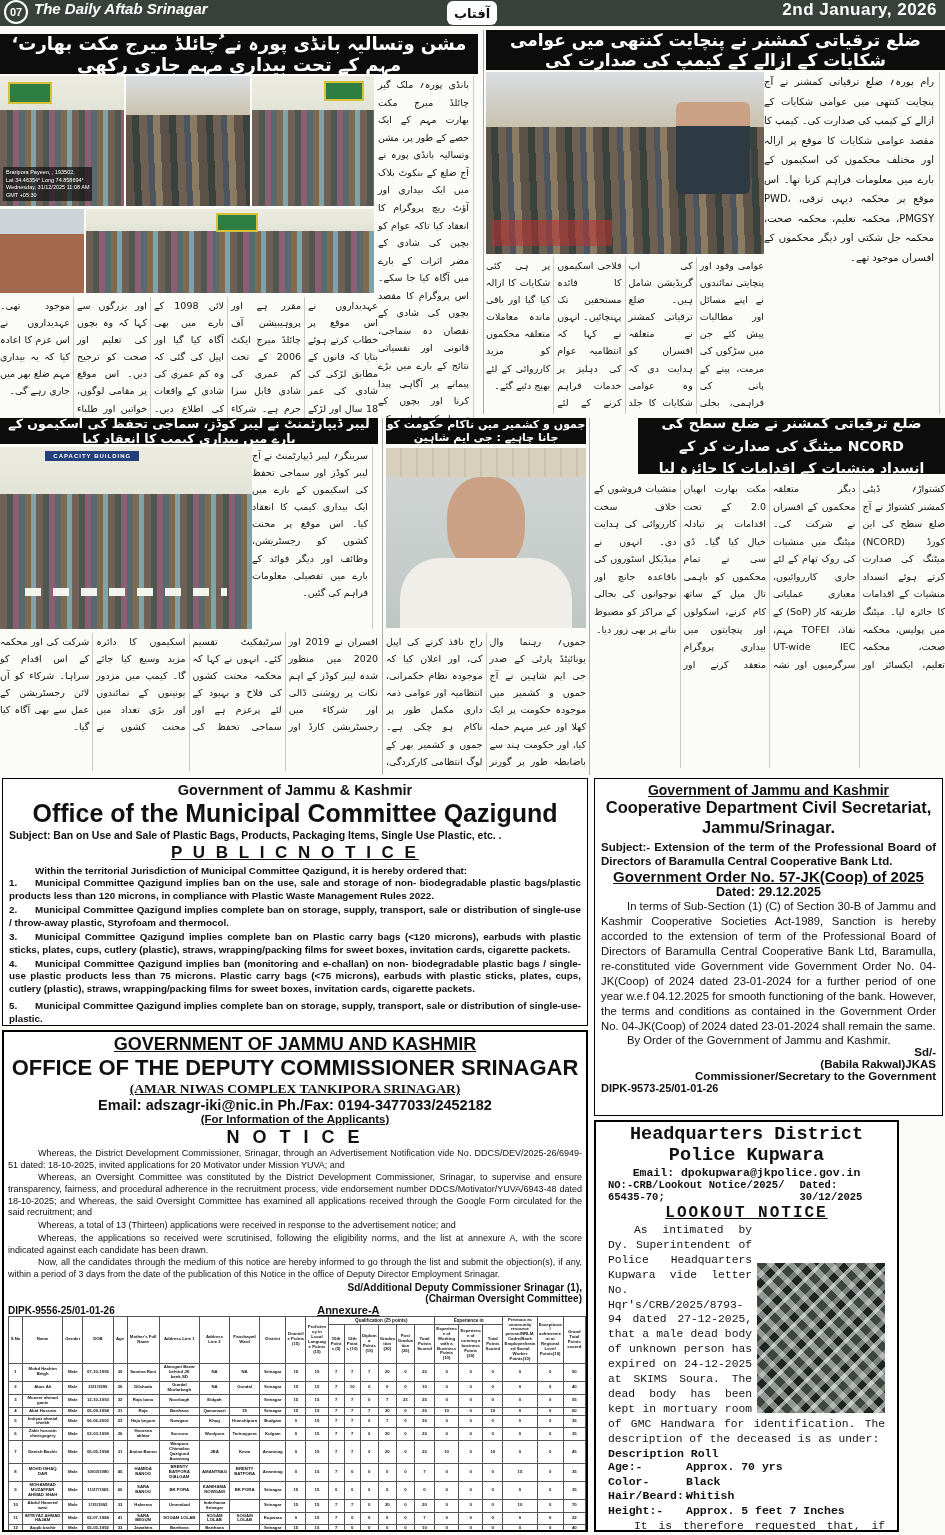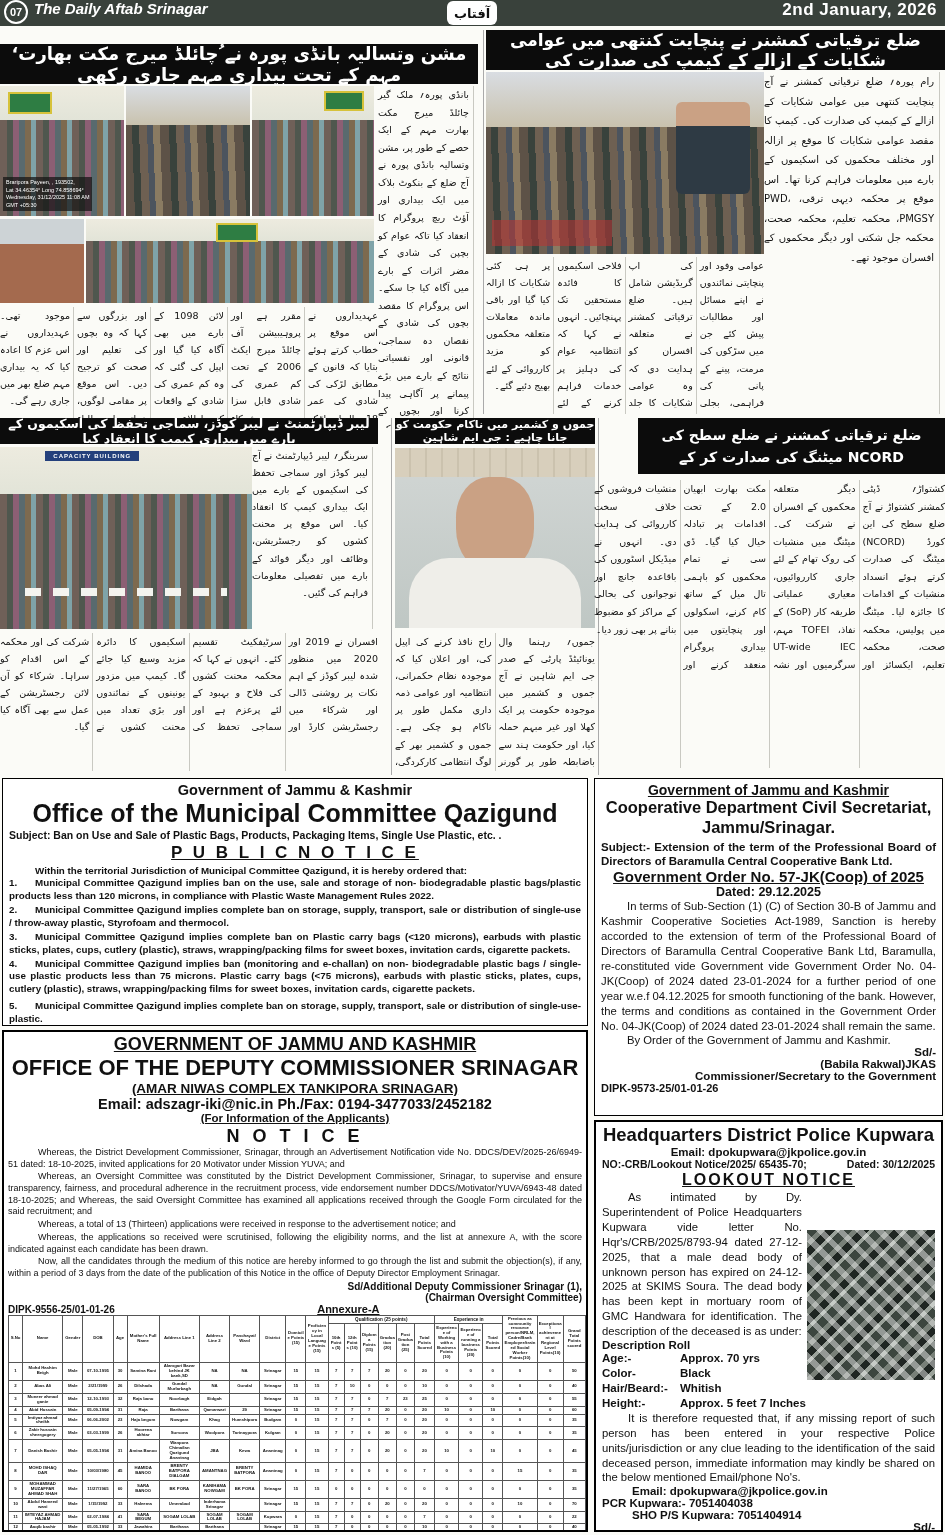--- a/index.html
+++ b/index.html
@@ -62,21 +62,21 @@
 
 <div class="page">
 
   <div class="mast">
     <span class="pageno">07</span>
     <span class="title">The Daily Aftab Srinagar</span>
     <span class="logo">آفتاب</span>
     <span class="date">2nd January, 2026</span>
   </div>
 
-  <div class="art" style="left:0;top:44px;width:478px;height:384px;">
+  <div class="art" style="left:0;top:34px;width:478px;height:384px;">
     <div class="hbar" style="height:40px;font-size:18px;">مشن وتسالیہ بانڈی پورہ نے ُچائلڈ میرج مکت بھارت‘ مہم کے تحت بیداری مہم جاری رکھی</div>
     <div style="display:flex;height:342px;margin-top:2px;">
       <div style="width:378px;display:flex;flex-direction:column;">
         <div style="display:flex;flex-wrap:wrap;height:218px;gap:2px;">
           <div class="ph crowdbg" style="width:124px;height:130px;">
             <div class="board" style="left:8px;top:6px;width:40px;height:18px;"></div>
             <div class="geotag">Braripora Payeen, , 193502,
 Lat 34.46354° Long 74.858694°
 Wednesday, 31/12/2025 11:08 AM
 GMT +05:30</div>
@@ -115,33 +115,34 @@
     <div style="display:flex;height:182px;margin-top:3px;">
       <div class="ph crowdbg" style="width:252px;height:100%;">
         <div class="banner">CAPACITY BUILDING</div>
         <div style="position:absolute;left:10%;bottom:18%;width:80%;height:8px;background:repeating-linear-gradient(90deg,#f4f4ef 0 16px,rgba(0,0,0,0) 16px 28px);"></div>
       </div>
       <div class="urdu" style="flex:1;margin-right:5px;font-size:9.5px;line-height:1.8;border-right:1px solid #c9c9c2;padding-right:4px;box-sizing:border-box;">سرینگر؍ لیبر ڈیپارٹمنٹ نے آج لیبر کوڈز اور سماجی تحفظ کی اسکیموں کے بارے میں ایک بیداری کیمپ کا انعقاد کیا۔ اس موقع پر محنت کشوں کو رجسٹریشن، وظائف اور دیگر فوائد کے بارے میں تفصیلی معلومات فراہم کی گئیں۔</div>
     </div>
     <div class="urdu cols" style="height:138px;column-count:4;font-size:9.5px;line-height:1.8;margin-top:4px;">افسران نے 2019 اور 2020 میں منظور شدہ لیبر کوڈز کے اہم نکات پر روشنی ڈالی اور شرکاء میں رجسٹریشن کارڈ اور سرٹیفکیٹ تقسیم کئے۔ انہوں نے کہا کہ محکمہ محنت کشوں کی فلاح و بہبود کے لئے پرعزم ہے اور سماجی تحفظ کی اسکیموں کا دائرہ مزید وسیع کیا جائے گا۔ کیمپ میں مزدور یونینوں کے نمائندوں اور بڑی تعداد میں محنت کشوں نے شرکت کی اور محکمہ کے اس اقدام کو سراہا۔ شرکاء کو آن لائن رجسٹریشن کے عمل سے بھی آگاہ کیا گیا۔</div>
   </div>
 
-  <div class="art" style="left:391px;top:418px;width:208px;height:357px;border-left:1px solid #aaa;border-right:1px solid #aaa;padding:0 3px;box-sizing:border-box;">
+  <div class="art" style="left:382px;top:418px;width:208px;height:357px;border-left:1px solid #aaa;border-right:1px solid #aaa;padding:0 3px;box-sizing:border-box;">
     <div class="hbar" style="height:26px;font-size:11px;">جموں و کشمیر میں ناکام حکومت کو جانا چاہیے : جی ایم شاہین</div>
     <div class="ph portraitbg" style="height:180px;margin-top:4px;">
       <div class="roof"></div>
         <div class="head"></div>
         <div class="jacket"></div>
     </div>
     <div class="urdu cols" style="height:138px;column-count:2;font-size:9.5px;line-height:1.8;margin-top:5px;">جموں؍ رہنما وال یونائیٹڈ پارٹی کے صدر جی ایم شاہین نے آج جموں و کشمیر میں موجودہ حکومت پر ایک کھلا اور غیر مبہم حملہ کیا، اور حکومت ہند سے باضابطہ طور پر گورنر راج نافذ کرنے کی اپیل کی، اور اعلان کیا کہ موجودہ نظام حکمرانی، انتظامیہ اور عوامی ذمہ داری مکمل طور پر ناکام ہو چکی ہے۔ جموں و کشمیر بھر کے لوگ انتظامی کارکردگی، غلط پالیسیوں کی سمت اور قیادت کی عدم موجودگی کی وجہ سے مشکلات کا شکار ہیں۔ شاہین کے مطابق پریس بیانات اور نعروں تک محدود حکومت حقیقی مسائل حل کرنے میں ناکام رہی ہے۔</div>
   </div>
 
   <div class="art" style="left:594px;top:418px;width:351px;height:357px;">
     <div class="hbar" style="height:56px;font-size:14px;flex-direction:column;line-height:1.6;margin-left:44px;">
       <span>ضلع ترقیاتی کمشنر نے ضلع سطح کی NCORD میٹنگ کی صدارت کر کے</span>
+      <span>انسداد منشیات کے اقدامات کا جائزہ لیا</span>
     </div>
     <div class="urdu cols" style="height:288px;column-count:4;font-size:9.5px;line-height:1.85;margin-top:6px;">کشتواڑ؍ ڈپٹی کمشنر کشتواڑ نے آج ضلع سطح کی این کورڈ (NCORD) میٹنگ کی صدارت کرتے ہوئے انسداد منشیات کے اقدامات کا جائزہ لیا۔ میٹنگ میں پولیس، محکمہ صحت، محکمہ تعلیم، ایکسائز اور دیگر متعلقہ محکموں کے افسران نے شرکت کی۔ میٹنگ میں منشیات کی روک تھام کے لئے جاری کارروائیوں، معیاری عملیاتی طریقہ کار (SoP) کے نفاذ، TOFEI مہم، UT-wide IEC سرگرمیوں اور نشہ مکت بھارت ابھیان 2.0 کے تحت اقدامات پر تبادلہ خیال کیا گیا۔ ڈی سی نے تمام محکموں کو باہمی تال میل کے ساتھ کام کرنے، اسکولوں اور پنچایتوں میں بیداری پروگرام منعقد کرنے اور منشیات فروشوں کے خلاف سخت کارروائی کی ہدایت دی۔ انہوں نے میڈیکل اسٹوروں کی باقاعدہ جانچ اور نوجوانوں کی بحالی کے مراکز کو مضبوط بنانے پر بھی زور دیا۔</div>
   </div>
 
   <div class="notice" style="left:2px;top:778px;width:586px;height:248px;border-width:1.5px;padding:3px 6px;">
     <div class="ctr b" style="font-size:14.5px;">Government of Jammu &amp; Kashmir</div>
     <div class="ctr b" style="font-size:25px;margin:1px 0;">Office of the Municipal Committee Qazigund</div>
     <div class="b" style="font-size:10.5px;">Subject: Ban on Use and Sale of Plastic Bags, Products, Packaging Items, Single Use Plastic, etc. .</div>
     <div class="ctr b" style="font-size:17px;letter-spacing:3px;margin:2px 0;"><span class="u">P U B L I C   N O T I C E</span></div>
     <div class="b just" style="font-size:9.8px;text-indent:26px;">Within the territorial Jurisdiction of Municipal Committee Qazigund, it is hereby ordered that:</div>
@@ -167,21 +168,21 @@
           <span style="display:inline-block;width:26px;">5.</span><span>Municipal Committee Qazigund implies complete ban on storage, supply, transport, sale or distribution of single-use-plastic.</span>
         </div>
       </div>
     <div class="sig" style="font-size:10px;margin-top:2px;">Sd/- Executive Officer</div>
 
   </div>
 
   <div class="notice" style="left:2px;top:1030px;width:586px;height:502px;padding:2px 4px;">
     <div class="ctr b u" style="font-size:18px;">GOVERNMENT OF JAMMU AND KASHMIR</div>
     <div class="ctr b" style="font-size:22px;">OFFICE OF THE DEPUTY COMMISSIONER SRINAGAR</div>
-    <div class="ctr b u" style="font-size:13.5px;">(AMAR NIWAS COMPLEX TANKIPORA SRINAGAR)</div>
+    <div class="ctr b u" style="font-size:13.5px;font-family:Liberation Serif, serif;">(AMAR NIWAS COMPLEX TANKIPORA SRINAGAR)</div>
     <div class="ctr b" style="font-size:14.5px;">Email: adszagr-iki@nic.in Ph./Fax: 0194-3477033/2452182</div>
     <div class="ctr b u" style="font-size:11.5px;margin-bottom:2px;">(For Information of the Applicants)</div>
     <div class="ctr b" style="font-size:18px;letter-spacing:4px;">N O T I C E</div>
     <div>
 
         <p class="just" style="font-size:9px;line-height:1.3;margin:0 0 1px;text-indent:30px;">Whereas, the District Development Commissioner, Srinagar, through an Advertisement Notification vide No. DDCS/DEV/2025-26/6949-51 dated: 18-10-2025, invited applications for 20 Motivator under Mission YUVA; and</p>
 
         <p class="just" style="font-size:9px;line-height:1.3;margin:0 0 1px;text-indent:30px;">Whereas, an Oversight Committee was constituted by the District Development Commissioner, Srinagar, to supervise and ensure transparency, fairness, and procedural adherence in the recruitment process, vide endorsement number DDCS/Motivator/YUVA/6943-48 dated 18-10-2025; and Whereas, the said Oversight Committee has examined all applications received through the Google Form circulated for the said recruitment; and</p>
 
         <p class="just" style="font-size:9px;line-height:1.3;margin:0 0 1px;text-indent:30px;">Whereas, a total of 13 (Thirteen) applications were received in response to the advertisement notice; and</p>
@@ -607,21 +608,21 @@
     <div class="ctr b" style="font-size:15px;text-decoration:underline;">Government Order No. 57-JK(Coop) of 2025</div>
     <div class="ctr b" style="font-size:12.5px;">Dated: 29.12.2025</div>
     <div class="just" style="font-size:11.3px;line-height:1.33;text-indent:26px;">In terms of Sub-Section (1) (C) of Section 30-B of Jammu and Kashmir Cooperative Societies Act-1989, Sanction is hereby accorded to the extension of term of the Professional Board of Directors of Baramulla Central Cooperative Bank Ltd, Baramulla, re-constituted vide Government vide Government Order No. 04-JK(Coop) of 2024 dated 23-01-2024 for a further period of one year w.e.f 04.12.2025 for smooth functioning of the bank. However, the terms and conditions as contained in the Government Order No. 04-JK(Coop) of 2024 dated 23-01-2024 shall remain the same.</div>
     <div style="font-size:11.3px;text-indent:26px;">By Order of the Government of Jammu and Kashmir.</div>
     <div class="sig" style="font-size:11.5px;">Sd/-</div>
     <div class="sig" style="font-size:11.5px;">(Babila Rakwal)JKAS</div>
     <div class="sig" style="font-size:11.5px;">Commissioner/Secretary to the Government</div>
     <div class="dipk" style="font-size:11px;">DIPK-9573-25/01-01-26</div>
   </div>
 
-  <div class="notice" style="left:594px;top:1120px;width:349px;height:412px;padding:2px 6px;">
+  <div class="notice" style="left:594px;top:1120px;width:305px;height:412px;padding:2px 12px;font-family:Liberation Mono, monospace;">
     <div class="ctr b" style="font-size:18.5px;">Headquarters District Police Kupwara</div>
     <div class="ctr b" style="font-size:11.5px;">Email: dpokupwara@jkpolice.gov.in</div>
     <div style="display:flex;font-size:10.5px;" class="b">
       <span>NO:-CRB/Lookout Notice/2025/ 65435-70;</span>
       <span style="margin-left:auto;">Dated: 30/12/2025</span>
     </div>
     <div class="ctr b" style="font-size:16px;letter-spacing:2px;margin:1px 0;"><span class="u">LOOKOUT NOTICE</span></div>
     <div class="ph plaidbg" style="float:right;width:128px;height:150px;margin:40px 0 2px 5px;"></div>
     <div class="just" style="font-size:11.3px;line-height:1.32;text-indent:26px;">As intimated by Dy. Superintendent of Police Headquarters Kupwara vide letter No. Hqr's/CRB/2025/8793-94 dated 27-12-2025, that a male dead body of unknown person has expired on 24-12-2025 at SKIMS Soura. The dead body has been kept in mortuary room of GMC Handwara for identification. The description of the deceased is as under:</div>
     <div class="b" style="font-size:11.5px;">Description Roll</div>

